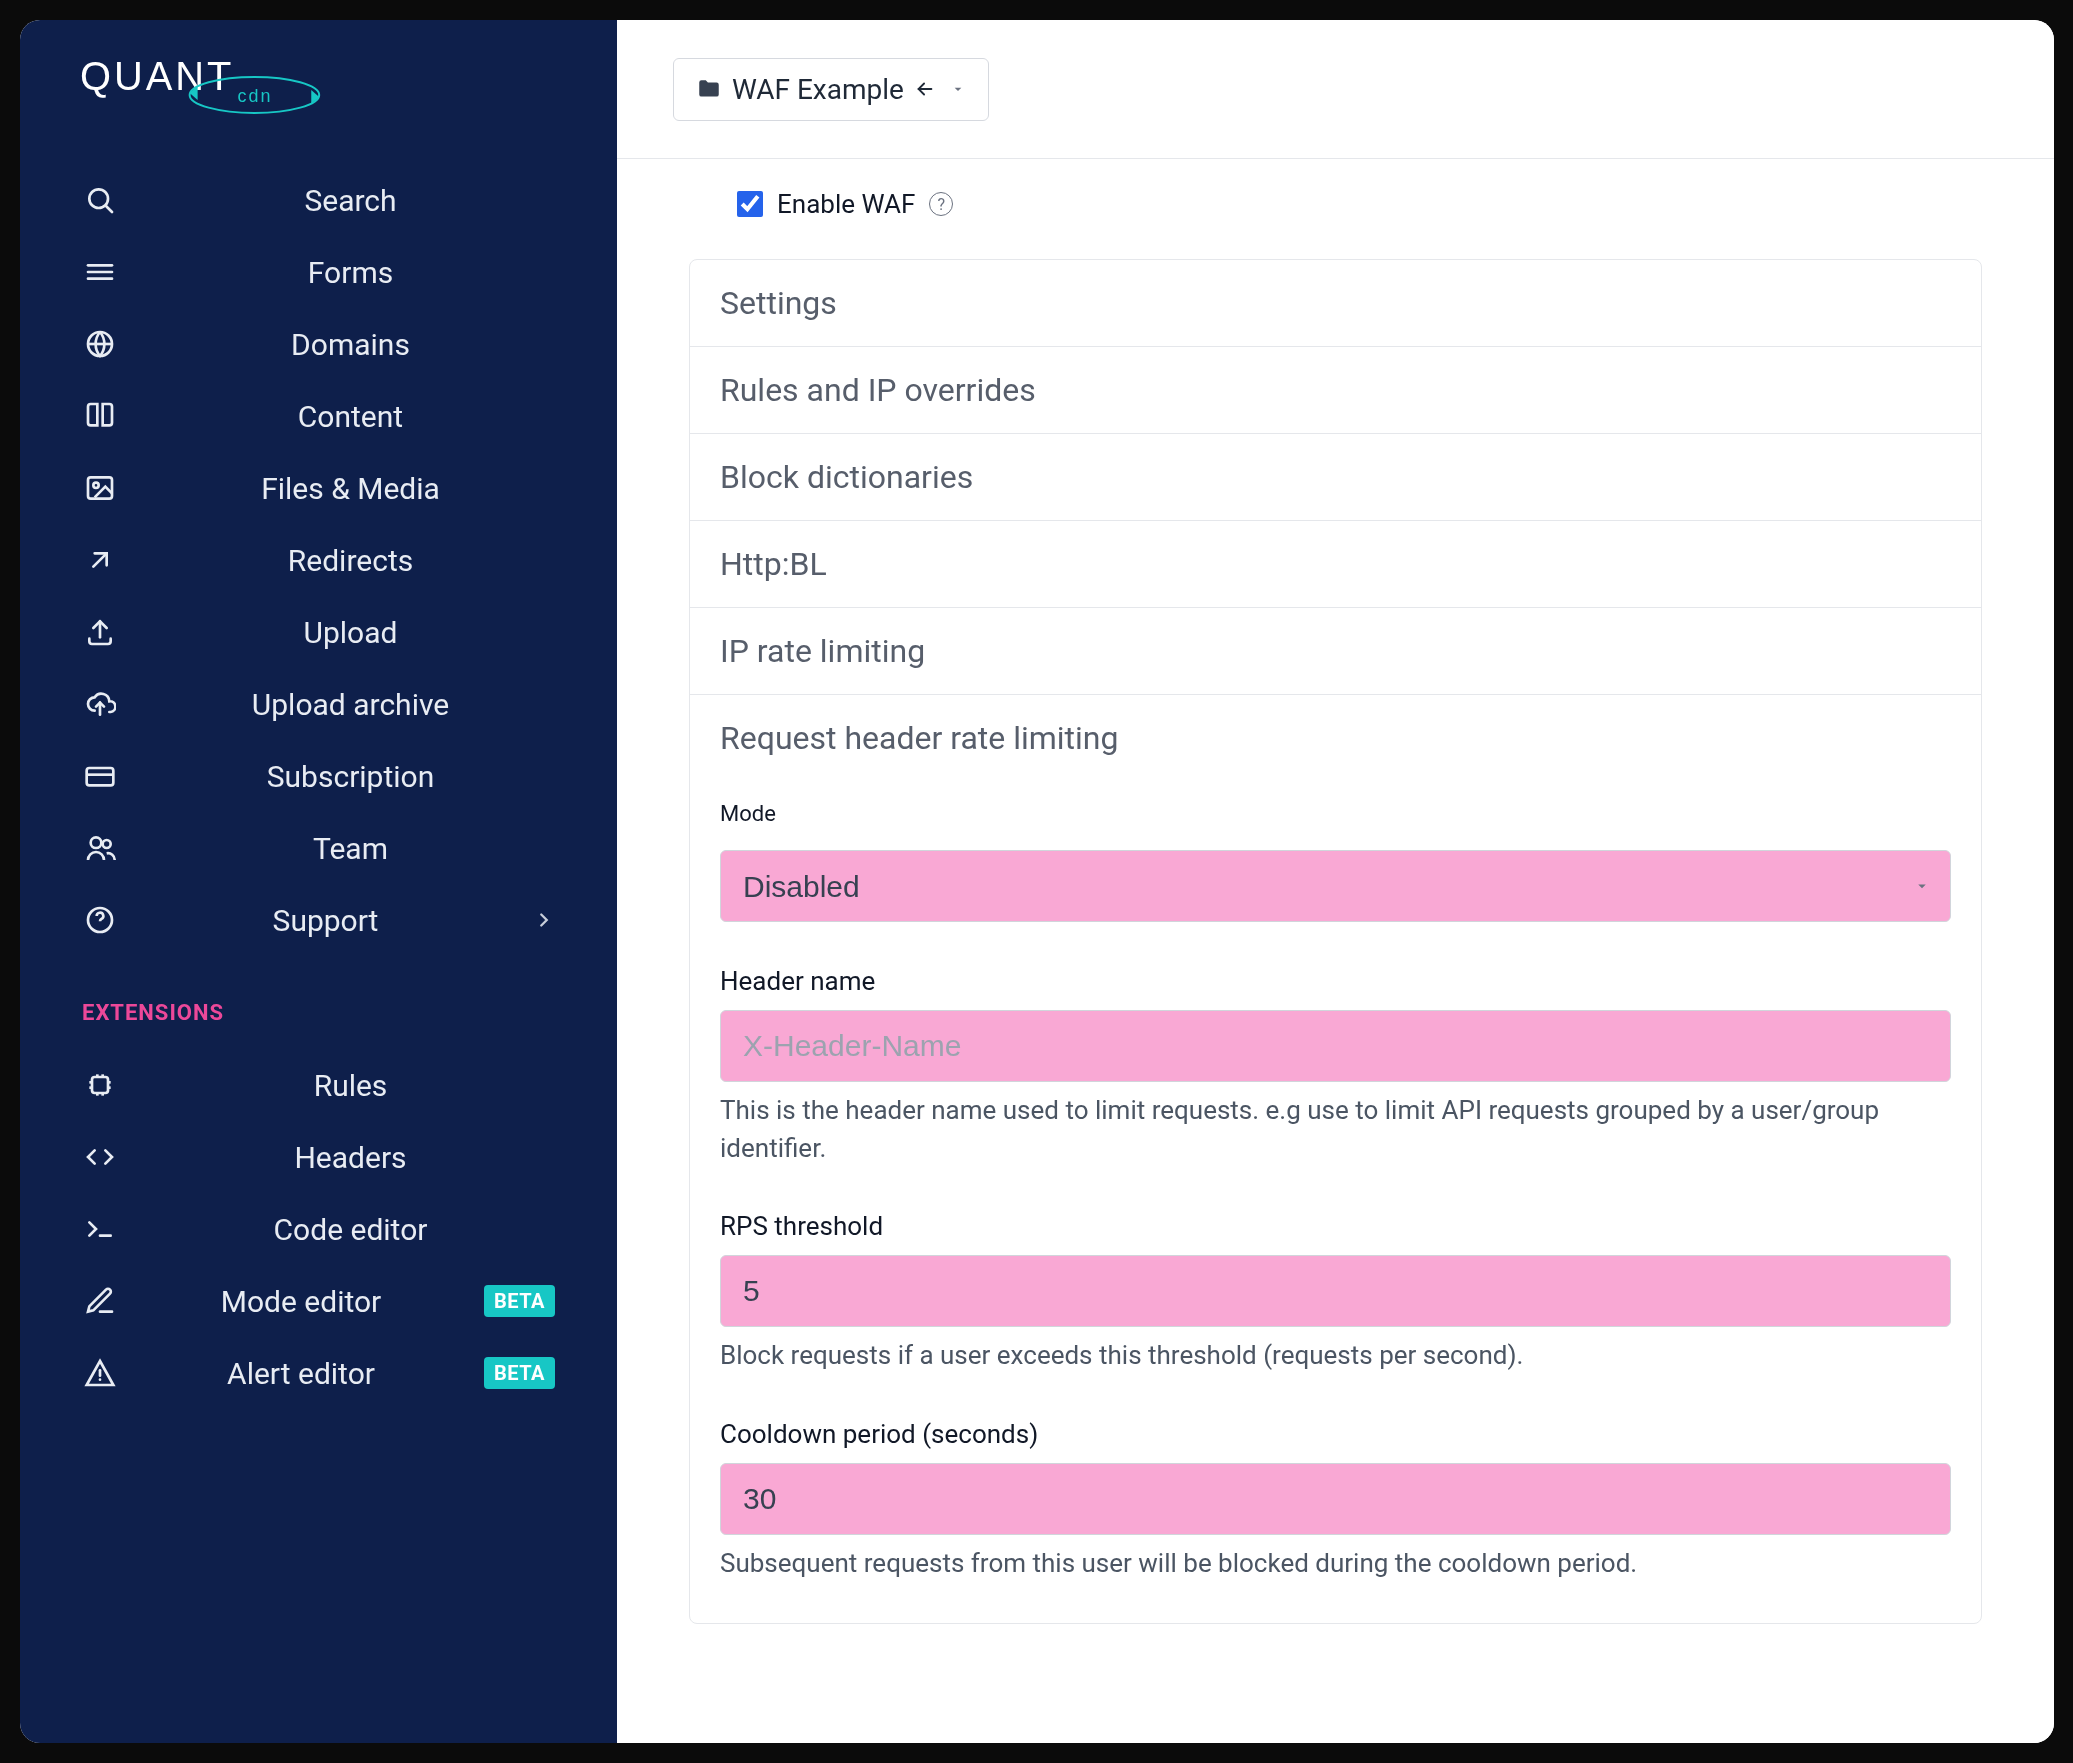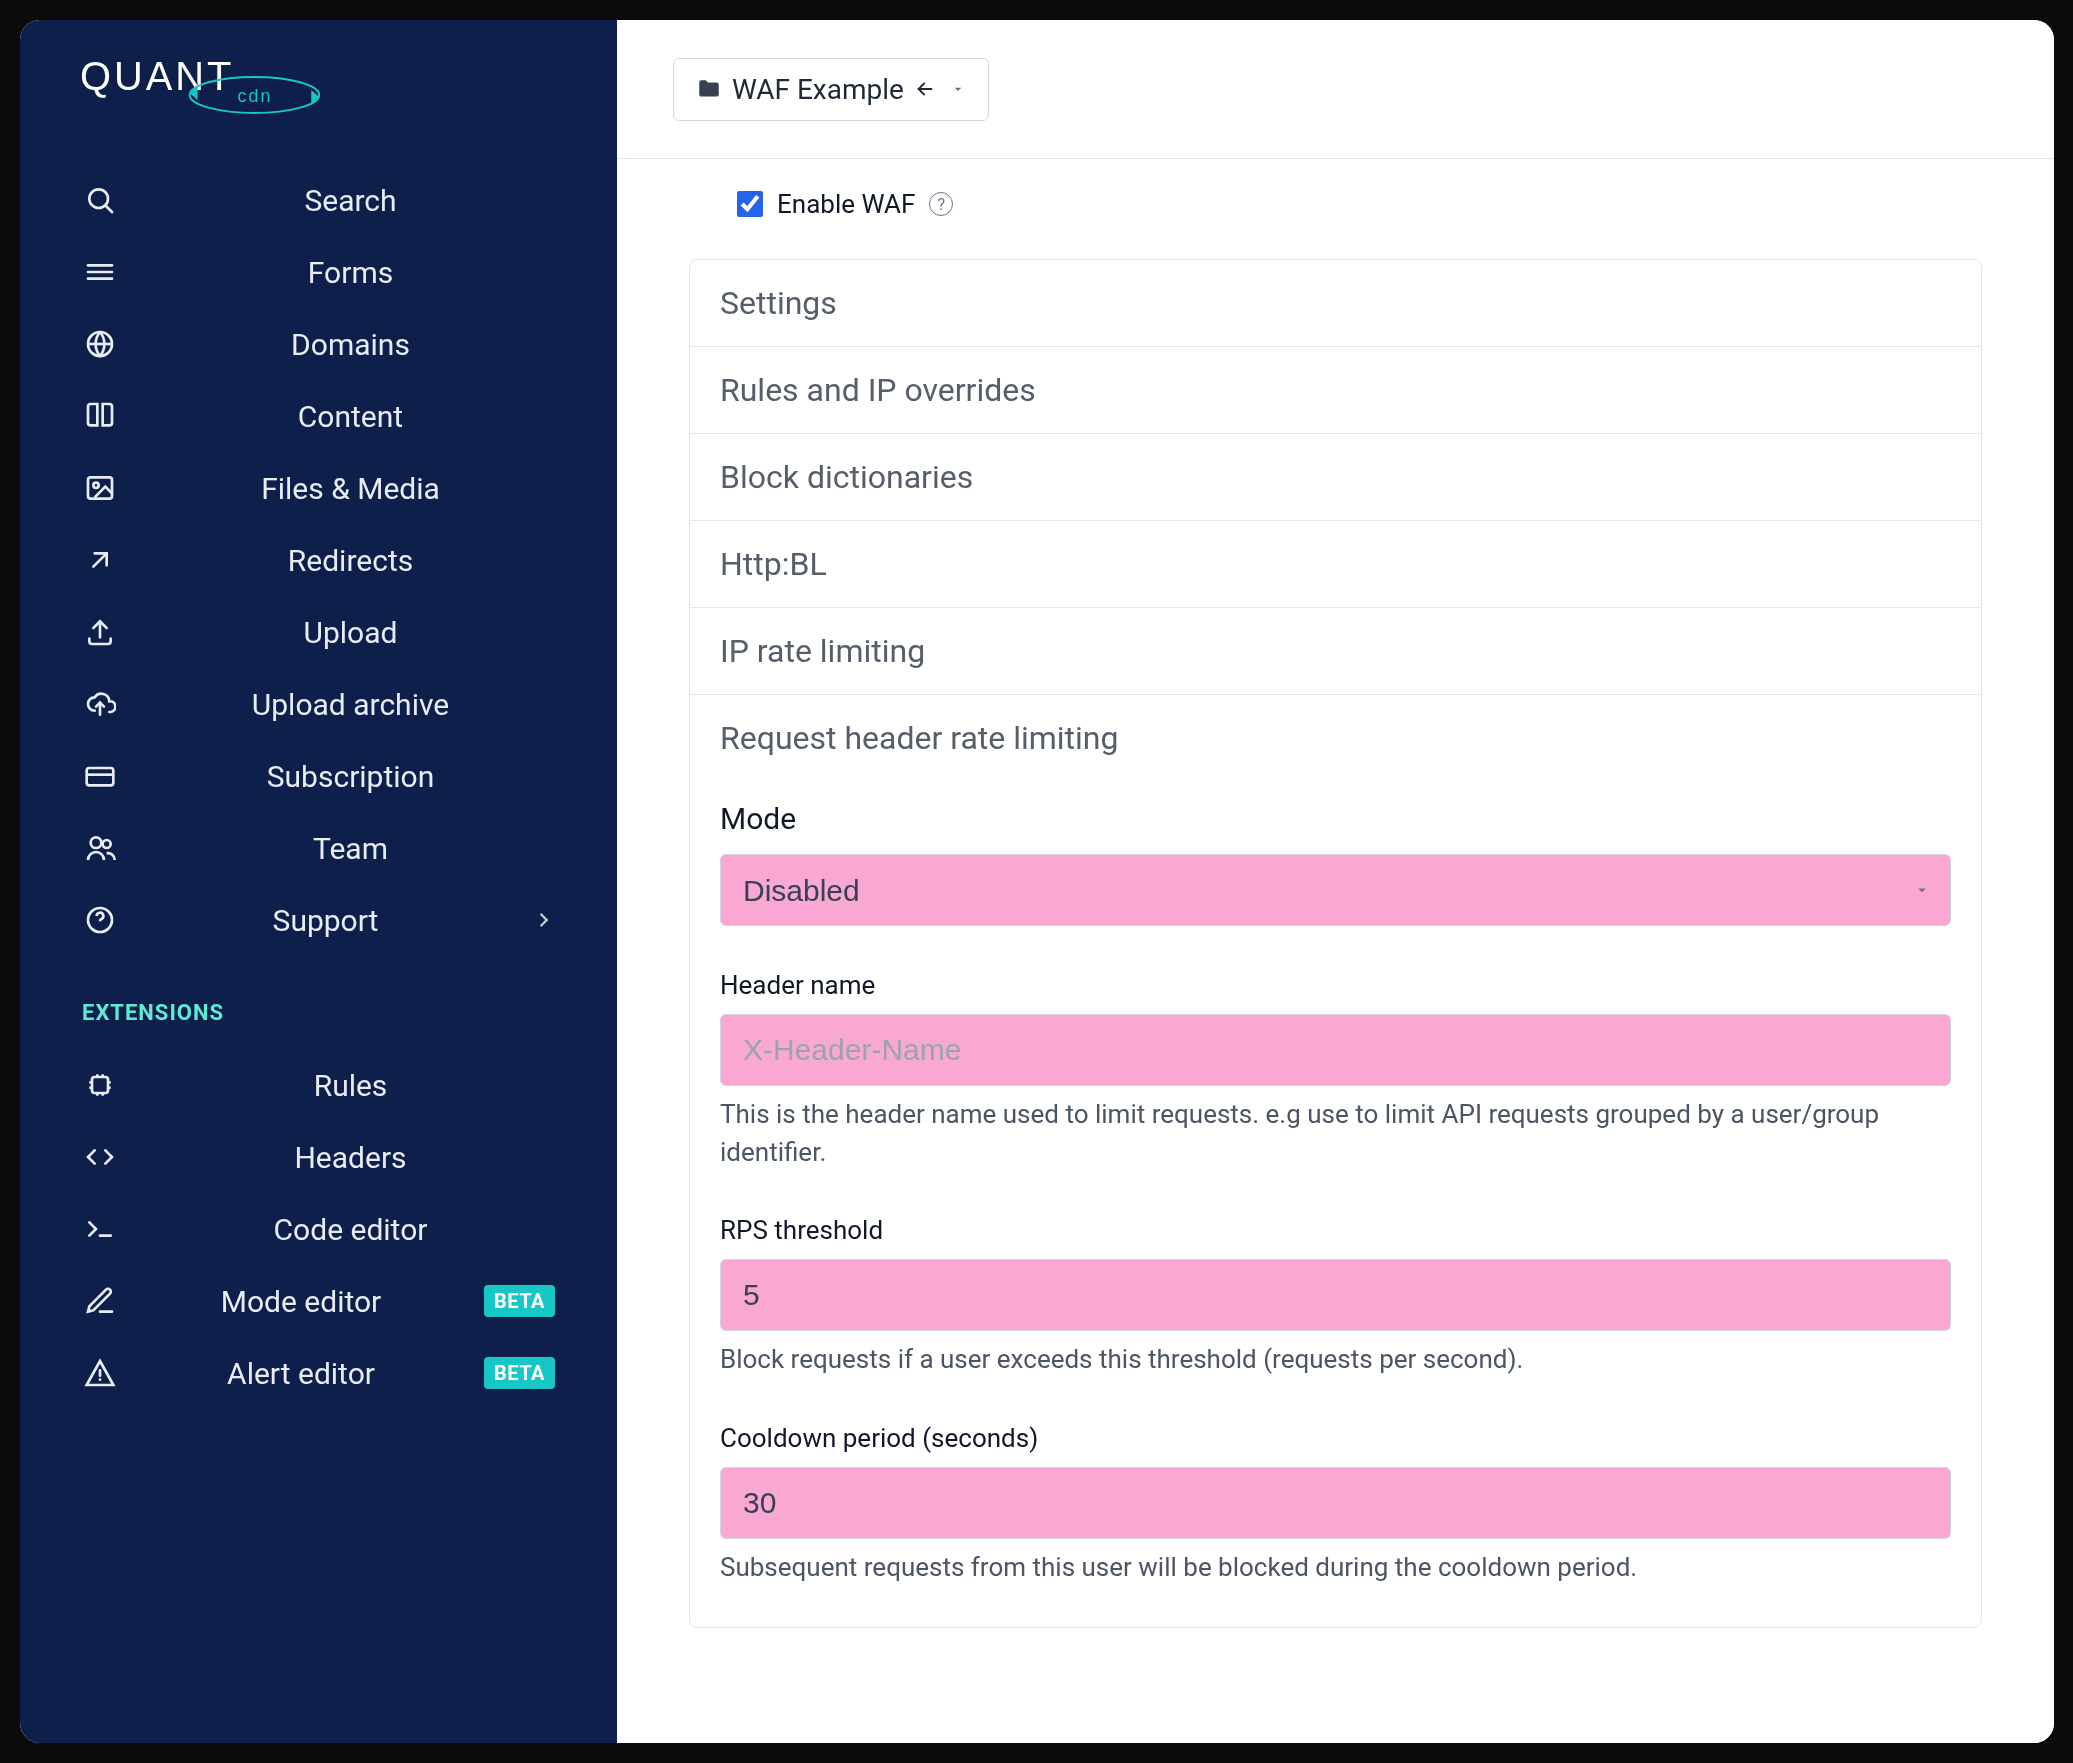--- a/index.html
+++ b/index.html
@@ -50,21 +50,21 @@
   justify-content: center;
   flex-shrink: 0;
 }
 .nav-item .label { flex: 1; }
 .nav-item .chev { color: #c8ceda; }
 .section-header {
   padding: 34px 62px 14px 62px;
   font-size: 22px;
   font-weight: 700;
   letter-spacing: 1px;
-  color: #5eead4;
+  color: #ec4899;
 }
 .badge-beta {
   background: #17c7c5;
   color: #ffffff;
   font-weight: 700;
   font-size: 20px;
   padding: 4px 10px;
   border-radius: 4px;
   letter-spacing: 0.5px;
 }
@@ -142,21 +142,21 @@
 .panel-body {
   padding: 20px 30px 40px 30px;
 }
 .form-group { margin-bottom: 44px; }
 .form-label {
   display: block;
   font-size: 26px;
   color: #111827;
   margin-bottom: 14px;
 }
-.form-label.lg { font-size: 30px; margin-bottom: 18px; }
+.form-label.lg { font-size: 22px; margin-bottom: 24px; }
 .select-wrap {
   position: relative;
 }
 .form-select, .form-input {
   width: 100%;
   height: 72px;
   border: 1px solid #d1d5db;
   border-radius: 6px;
   padding: 0 22px;
   font-size: 30px;

